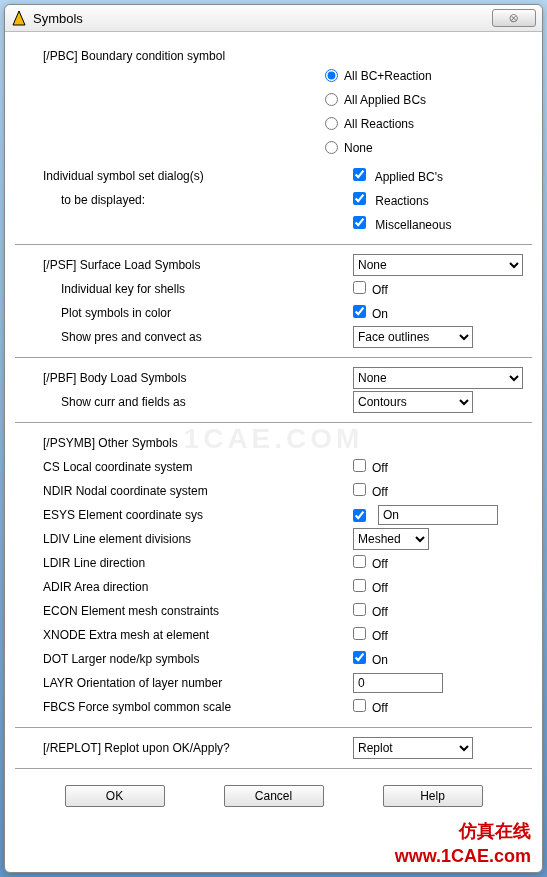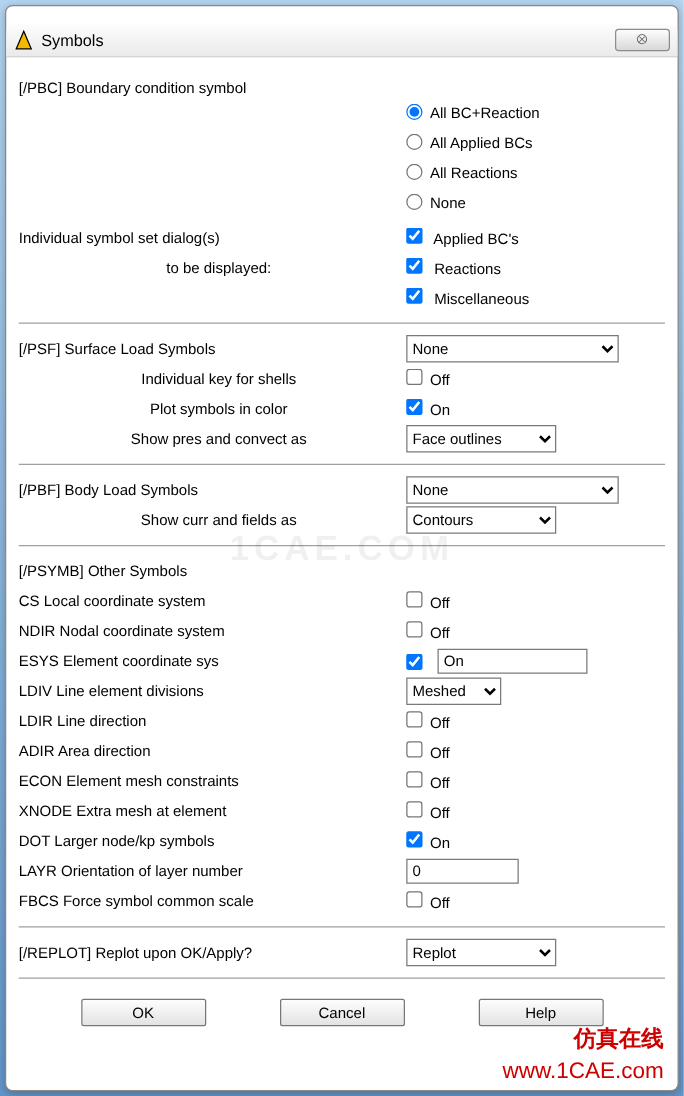--- a/index.html
+++ b/index.html
@@ -23,21 +23,20 @@
       flex-direction: column;
     }
     .titlebar {
       display: flex;
       align-items: center;
       padding: 4px 6px;
       background: linear-gradient(to bottom, #fdfdfd, #eaeaea);
       border-bottom: 1px solid #bbb;
       border-radius: 6px 6px 0 0;
       font-size: 13px;
-      margin-top: 14px;
     }
     .titlebar .icon {
       width: 16px; height: 16px; margin-right: 6px;
       display:inline-flex;align-items:center;justify-content:center;
     }
     .titlebar .title { flex: 1; }
     .close-box {
       width: 44px; height: 18px;
       border: 1px solid #8c8c8c;
       border-radius: 3px;
@@ -47,24 +46,24 @@
       color:#555; font-family: "Segoe UI", sans-serif;
       letter-spacing: 1px;
     }
     .content {
       flex:1;
       padding: 6px 10px 0 10px;
       overflow: hidden;
     }
     .section { padding: 6px 0 6px 0; }
     .hr { border:0;border-top:1px solid #a0a0a0;margin:2px 0; }
-    .row { display:flex; align-items:center; min-height:24px; padding:1px 0; }
+    .row { display:flex; align-items:center; min-height:24px; padding:1px 0;margin-left:28px; }
     .row .lbl { flex:0 0 310px; padding-right:8px; }
     .row .ctrl { flex:1; display:flex; align-items:center; gap:6px; }
-    .indent1 { padding-left: 18px; text-align: center; }
+    .indent1 { padding-left: 18px; }
     input[type="radio"],input[type="checkbox"]{ margin:0 6px 0 0; }
     .radio-line,.check-line { display:flex;align-items:flex-start; min-height:24px; padding:1px 0 1px 310px; }
     select { font-size:12px; height:22px; background:#fff; border:1px solid #7a7a7a; }
     select.wide { width: 170px; }
     select.med { width: 120px; }
     select.sm { width: 76px; }
     input[type="text"] { font-size:12px;height:20px;border:1px solid #7a7a7a;padding:0 4px;background:#fff; }
     input.onbox { width:120px; }
     input.numbox { width:90px; }
     .btnbar {
@@ -75,21 +74,21 @@
       min-width:100px; height:22px;
       border:1px solid #777;
       background:linear-gradient(to bottom,#fdfdfd,#e3e3e3);
       font-size:12px;
       display:flex;align-items:center;justify-content:center;
       border-radius:2px;
     }
     .watermark {
       position:absolute; right:16px; bottom:10px;
       font-family: "Arial Black", sans-serif;
-      font-size:18px; font-weight:400; color:#cc0000;
+      font-size:18px; font-weight:700; color:#cc0000;
       text-shadow: -1px -1px 0 #fff,1px -1px 0 #fff,-1px 1px 0 #fff,1px 1px 0 #fff;
       pointer-events:none;
     }
     .watermark-cn {
       position:absolute; right:16px; bottom:34px;
       font-family: "Microsoft YaHei","SimSun",sans-serif;
       font-size:18px; font-weight:700; color:#cc0000;
       text-shadow: -1px -1px 0 #fff,1px -1px 0 #fff,-1px 1px 0 #fff,1px 1px 0 #fff;
       pointer-events:none;
     }

